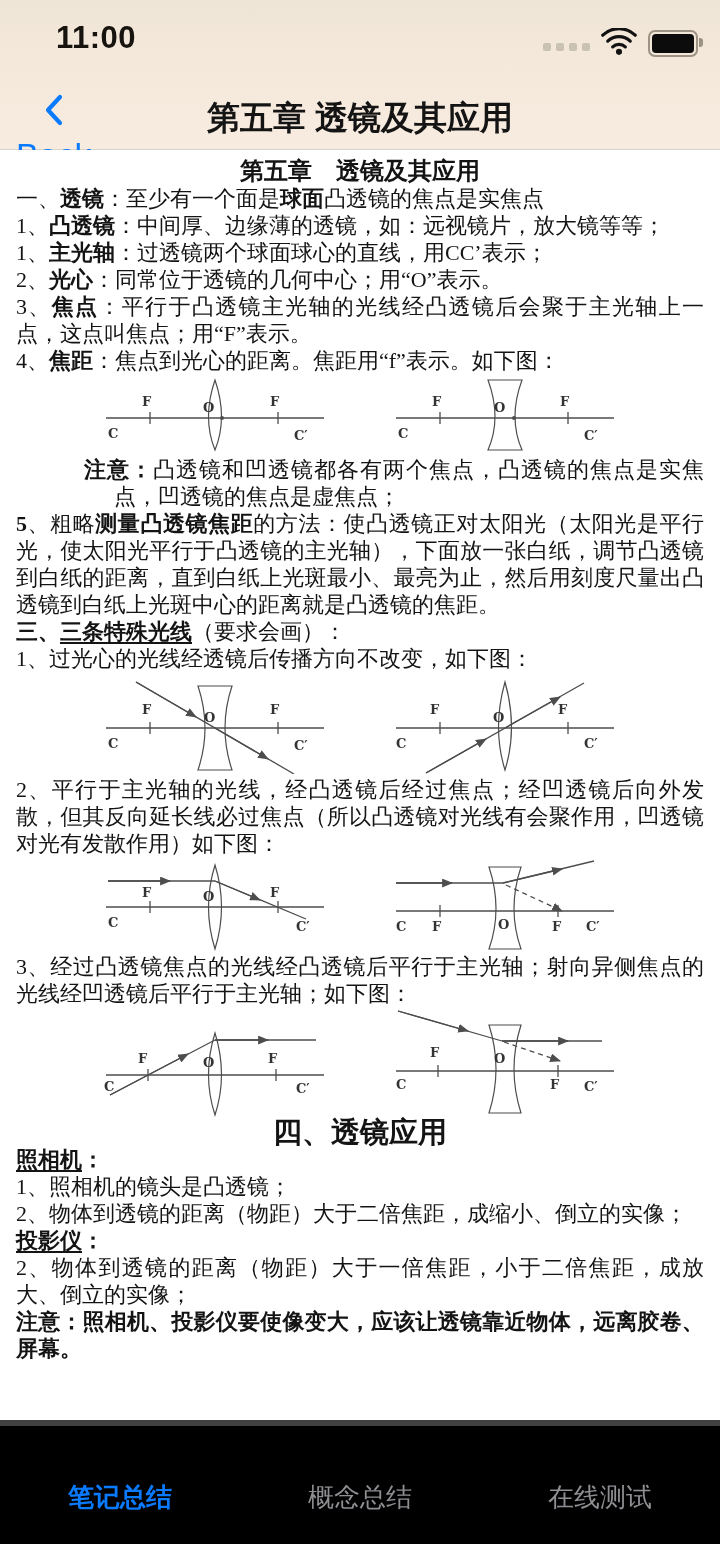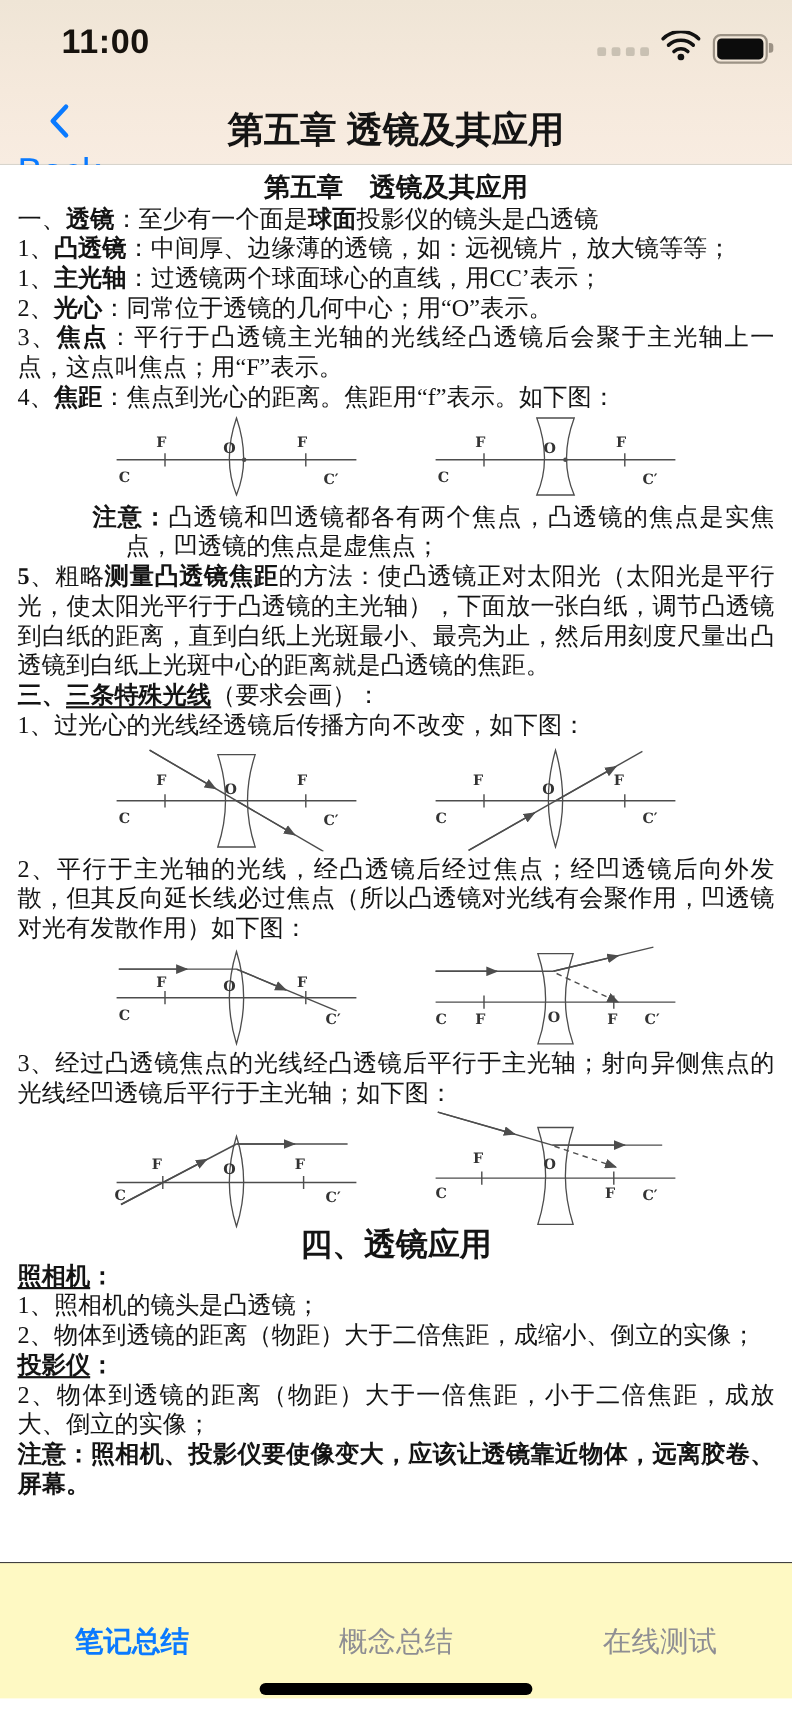--- a/index.html
+++ b/index.html
@@ -46,21 +46,21 @@
   .diagram-row{display:flex;justify-content:center;align-items:flex-end;gap:60px;margin:2px 0;}
   svg.diag{display:block;}
   svg.diag line,svg.diag path,svg.diag polyline{stroke:#4d4d4d;stroke-width:1.3;fill:none;}
   svg.diag path.lens{stroke-width:1.2;}
   svg.diag .dash{stroke-dasharray:5 4;}
   svg.diag text{font-size:13px;font-weight:bold;font-family:"DejaVu Serif",serif;fill:#333;stroke:none;}
   svg.diag circle{fill:#4d4d4d;stroke:none;}
   
   .tabbar{
     position:absolute;top:1420px;left:0;right:0;height:124px;
-    background:#fef9c3;border-top:1px solid #404040;box-sizing:border-box;
+    background:#000000;border-top:6px solid #404040;box-sizing:border-box;
   }
   .tabs{display:flex;height:100%;}
   .tab{flex:1;text-align:center;padding-top:54px;font-size:26px;color:#8e8e93;cursor:pointer;}
   .tab.active{color:#0a7aff;font-weight:600;}
   .home-indicator{
     position:absolute;bottom:17px;left:50%;transform:translateX(-50%);
     width:248px;height:11px;border-radius:6px;background:#000;
   }
 </style>
 </head>
@@ -103,21 +103,21 @@
 
   <svg width="0" height="0" style="position:absolute">
     <defs>
       <marker id="arr" viewBox="0 0 10 8" refX="9" refY="4" markerWidth="11" markerHeight="9" markerUnits="userSpaceOnUse" orient="auto-start-reverse">
         <path d="M0,0 L10,4 L0,8 Z" fill="#4d4d4d" stroke="none"></path>
       </marker>
     </defs>
   </svg>
 
   <p class="center b doc-title"><span class="b">第五章　透镜及其应用</span></p>
-  <p><span>一、</span><span class="b">透镜</span><span>：至少有一个面是</span><span class="b">球面</span><span>投影仪的镜头是凸透镜</span></p>
+  <p><span>一、</span><span class="b">透镜</span><span>：至少有一个面是</span><span class="b">球面</span><span>凸透镜的焦点是实焦点</span></p>
   <p><span>1、</span><span class="b">凸透镜</span><span>：中间厚、边缘薄的透镜，如：远视镜片，放大镜等等；</span></p>
   <p><span>1、</span><span class="b">主光轴</span><span>：过透镜两个球面球心的直线，用CC’表示；</span></p>
   <p><span>2、</span><span class="b">光心</span><span>：同常位于透镜的几何中心；用“O”表示。</span></p>
   <p><span>3、</span><span class="b">焦点</span><span>：平行于凸透镜主光轴的光线经凸透镜后会聚于主光轴上一点，这点叫焦点；用“F”表示。</span></p>
   <p><span>4、</span><span class="b">焦距</span><span>：焦点到光心的距离。焦距用“f”表示。如下图：</span></p>
 
   <div class="diagram-row">
     <svg class="diag" width="230" height="78" viewBox="0 0 230 78">
       <line x1="6" y1="42" x2="224" y2="42"></line>
       <path class="lens" d="M115 4 Q102 42 115 74 Q128 42 115 4 Z"></path>

